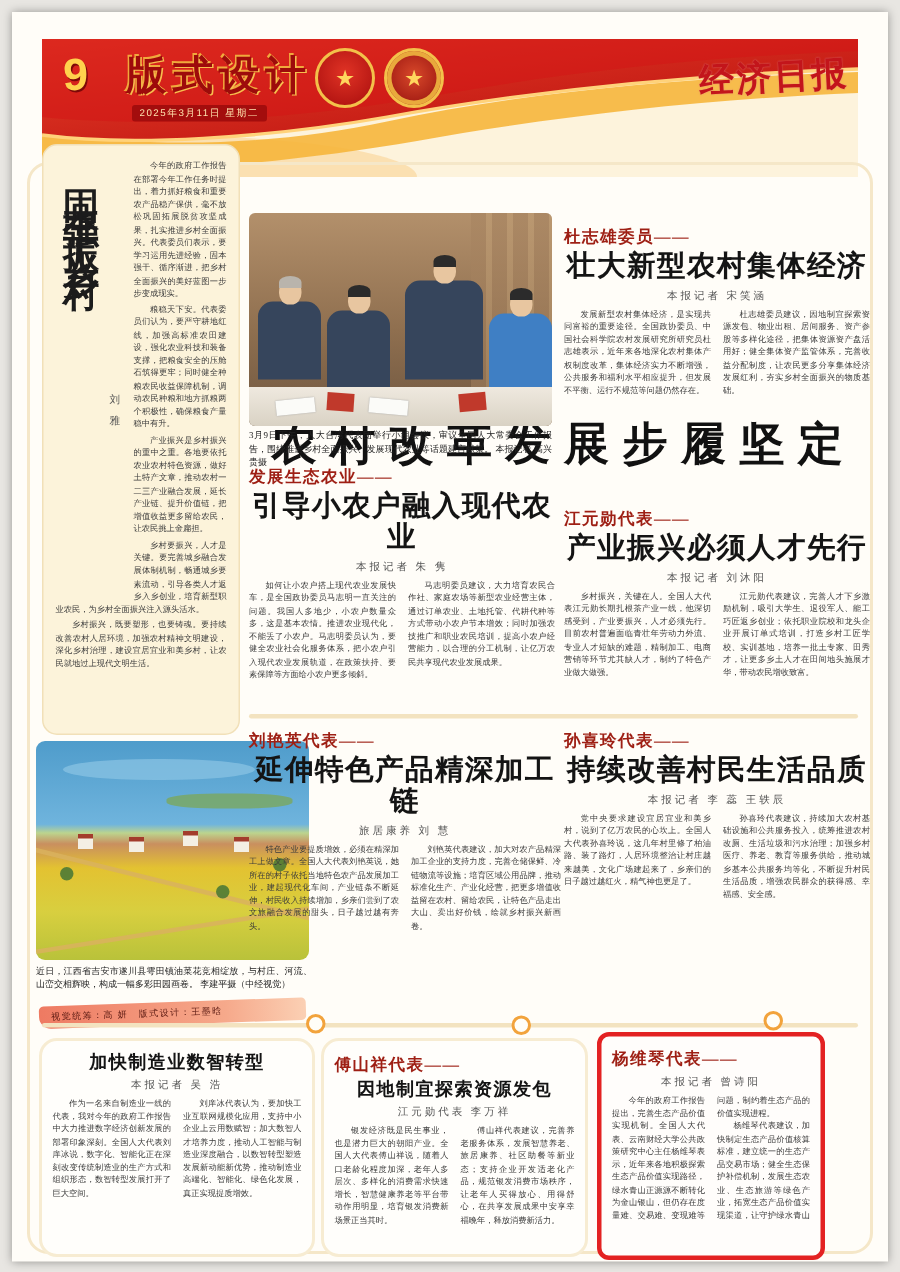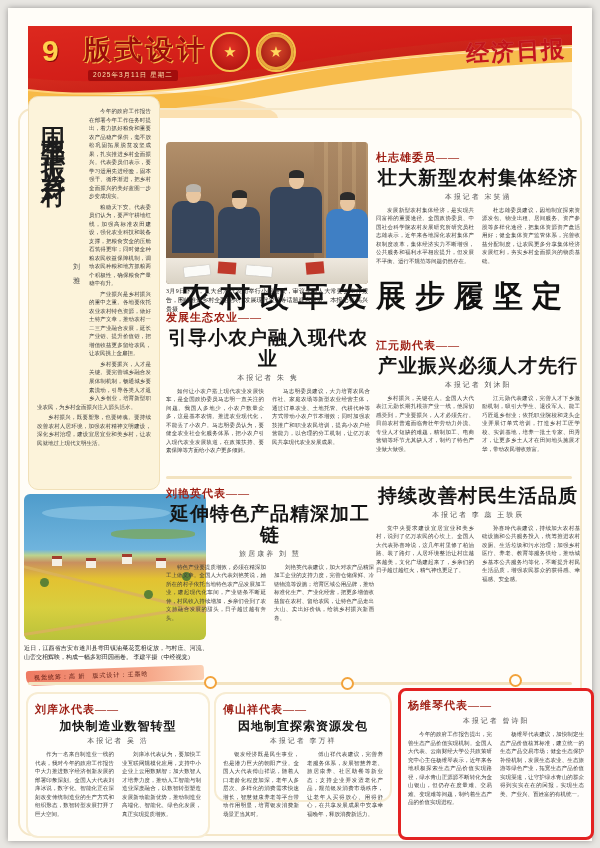--- a/index.html
+++ b/index.html
@@ -268,49 +268,49 @@
     <div class="art-label">刘艳英代表——</div>
     <h2 class="art-headline">延伸特色产品精深加工链</h2>
     <div class="art-byline">旅居康养 刘 慧</div>
     <div class="art-body" style="height:126px;">
       <p>特色产业要提质增效，必须在精深加工上做文章。全国人大代表刘艳英说，她所在的村子依托当地特色农产品发展加工业，建起现代化车间，产业链条不断延伸，村民收入持续增加，乡亲们尝到了农文旅融合发展的甜头，日子越过越有奔头。</p>
       <p>刘艳英代表建议，加大对农产品精深加工企业的支持力度，完善仓储保鲜、冷链物流等设施；培育区域公用品牌，推动标准化生产、产业化经营，把更多增值收益留在农村、留给农民，让特色产品走出大山、卖出好价钱，绘就乡村振兴新画卷。</p>
     </div>
   </section>
 
   <section class="article" style="left:368px;top:478px;width:204px;height:184px;">
+    <div class="art-label">孙喜玲代表——</div>
     <h2 class="art-headline">持续改善村民生活品质</h2>
     <div class="art-byline">本报记者 李 蕊 王轶辰</div>
     <div class="art-body" style="height:126px;">
       <p>党中央要求建设宜居宜业和美乡村，说到了亿万农民的心坎上。全国人大代表孙喜玲说，这几年村里修了柏油路、装了路灯，人居环境整治让村庄越来越美，文化广场建起来了，乡亲们的日子越过越红火，精气神也更足了。</p>
       <p>孙喜玲代表建议，持续加大农村基础设施和公共服务投入，统筹推进农村改厕、生活垃圾和污水治理；加强乡村医疗、养老、教育等服务供给，推动城乡基本公共服务均等化，不断提升村民生活品质，增强农民群众的获得感、幸福感、安全感。</p>
     </div>
   </section>
 
   <section class="article box-plain" style="left:18px;top:684px;width:184px;height:146px;">
-    <div class="art-label">刘庠冰代表——</div>
     <h2 class="art-headline sm">加快制造业数智转型</h2>
     <div class="art-byline">本报记者 吴 浩</div>
     <div class="art-body" style="height:84px;">
       <p>作为一名来自制造业一线的代表，我对今年的政府工作报告中大力推进数字经济创新发展的部署印象深刻。全国人大代表刘庠冰说，数字化、智能化正在深刻改变传统制造业的生产方式和组织形态，数智转型发展打开了巨大空间。</p>
       <p>刘庠冰代表认为，要加快工业互联网规模化应用，支持中小企业上云用数赋智；加大数智人才培养力度，推动人工智能与制造业深度融合，以数智转型塑造发展新动能新优势，推动制造业高端化、智能化、绿色化发展，真正实现提质增效。</p>
     </div>
   </section>
 
-  <section class="article box-plain" style="left:206px;top:684px;width:178px;height:110px;">
+  <section class="article box-plain" style="left:206px;top:684px;width:178px;height:146px;">
     <div class="art-label">傅山祥代表——</div>
     <h2 class="art-headline sm">因地制宜探索资源发包</h2>
-    <div class="art-byline">本报记者 李万祥</div>
+    <div class="art-byline">江元勋代表 李万祥</div>
     <div class="art-body" style="height:84px;">
       <p>银发经济既是民生事业，也是潜力巨大的朝阳产业。全国人大代表傅山祥说，随着人口老龄化程度加深，老年人多层次、多样化的消费需求快速增长，智慧健康养老等平台带动作用明显，培育银发消费新场景正当其时。</p>
       <p>傅山祥代表建议，完善养老服务体系，发展智慧养老、旅居康养、社区助餐等新业态；支持企业开发适老化产品，规范银发消费市场秩序，让老年人买得放心、用得舒心，在共享发展成果中安享幸福晚年，释放消费新活力。</p>
     </div>
   </section>
 
-  <section class="article box-red" style="left:390px;top:680px;width:196px;height:152px;">
+  <section class="article box-red" style="left:390px;top:680px;width:152px;height:152px;">
     <div class="art-label">杨维琴代表——</div>
     <div class="art-byline">本报记者 曾诗阳</div>
     <div class="art-body" style="height:88px;">
       <p>今年的政府工作报告提出，完善生态产品价值实现机制。全国人大代表、云南财经大学公共政策研究中心主任杨维琴表示，近年来各地积极探索生态产品价值实现路径，绿水青山正源源不断转化为金山银山，但仍存在度量难、交易难、变现难等问题，制约着生态产品的价值实现进程。</p>
       <p>杨维琴代表建议，加快制定生态产品价值核算标准，建立统一的生态产品交易市场；健全生态保护补偿机制，发展生态农业、生态旅游等绿色产业，拓宽生态产品价值实现渠道，让守护绿水青山的群众得到实实在在的回报，实现生态美、产业兴、百姓富的有机统一。</p>
     </div>
   </section>
 
 </div>
 

